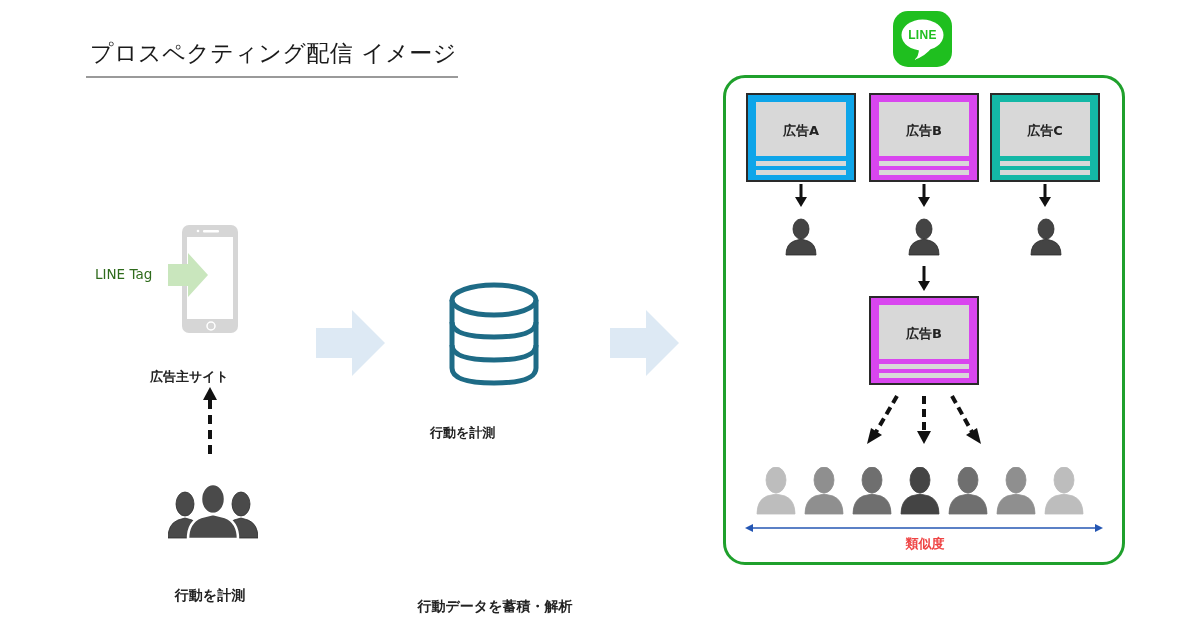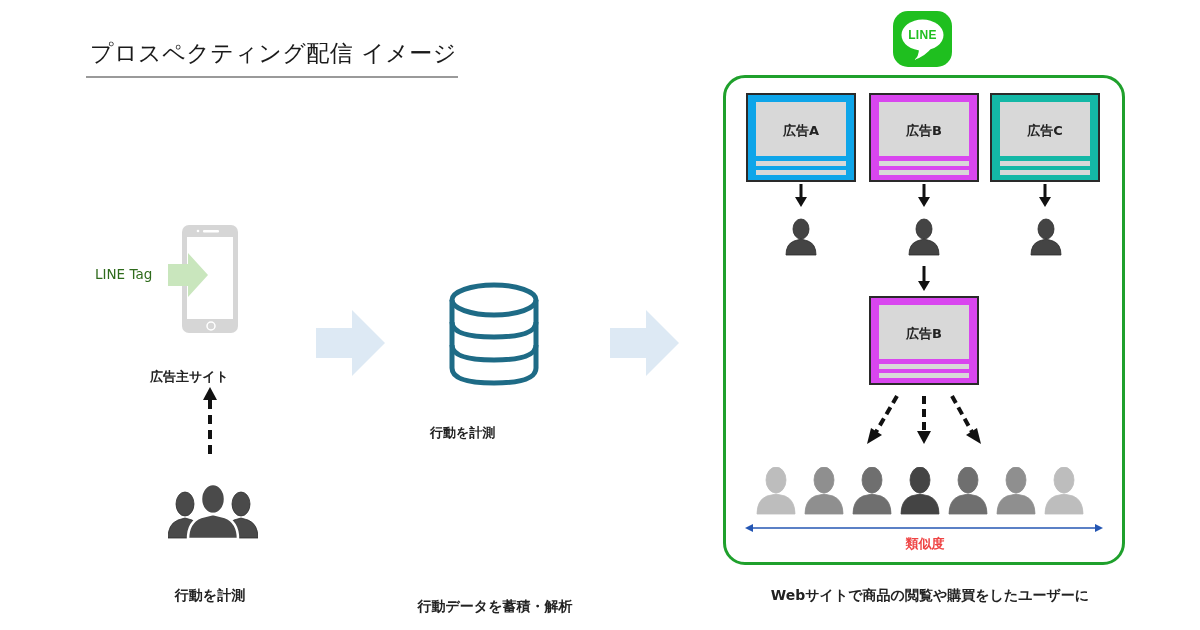--- a/index.html
+++ b/index.html
@@ -214,14 +214,13 @@
   </div>
 
 <svg class="abs" style="left:745px;top:522px" width="358" height="12">
   <line x1="6" y1="6" x2="352" y2="6" stroke="#2456b3" stroke-width="1.5"></line>
   <polygon points="0,6 8,2 8,10" fill="#2456b3"></polygon>
   <polygon points="358,6 350,2 350,10" fill="#2456b3"></polygon>
 </svg>
 <div class="abs sim-label">類似度</div>
 
 <div class="abs caption" style="left:720px;top:586px;width:420px;">
-  <div>Webサイトで商品の閲覧や購買をしたユーザーに</div>
 </div>
 
 </body></html>

